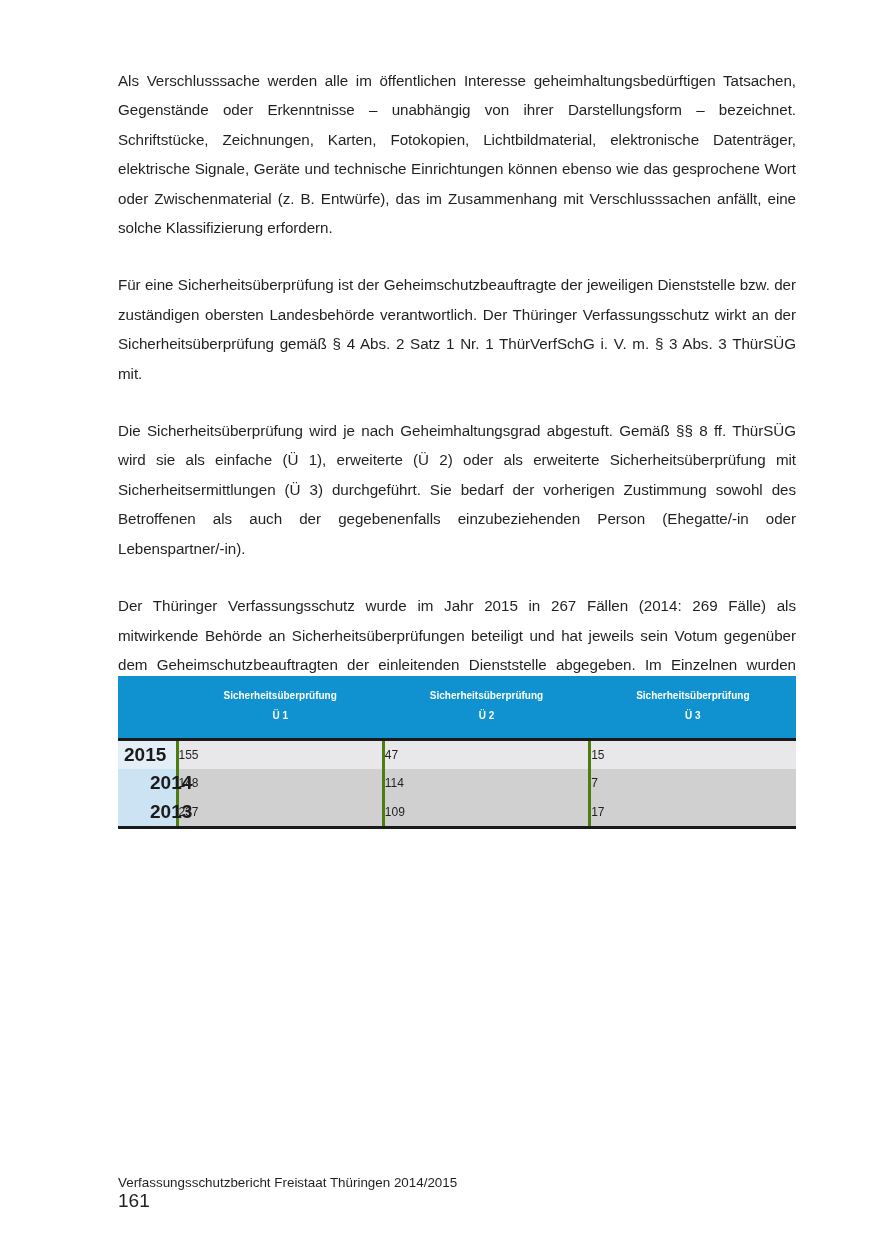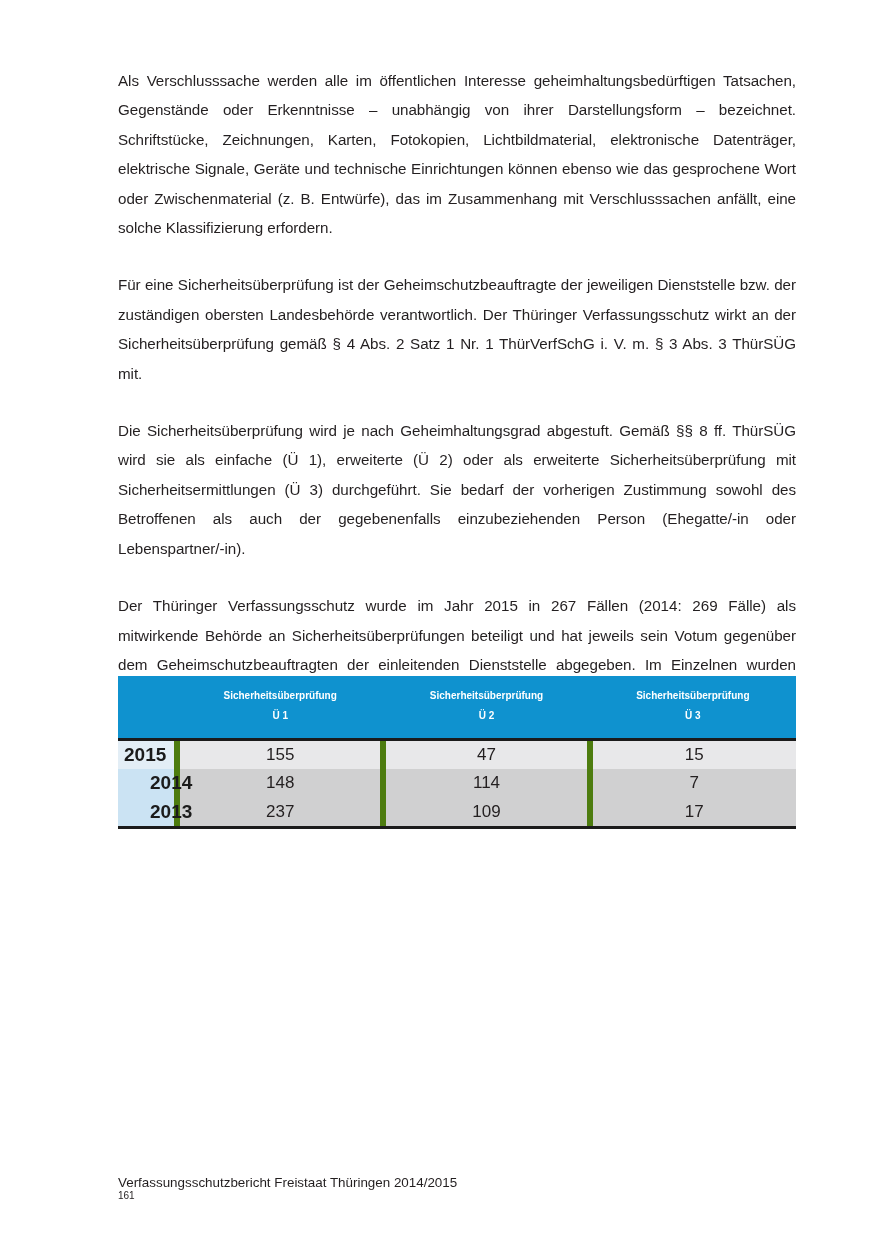--- a/index.html
+++ b/index.html
@@ -65,26 +65,26 @@
     text-align: center;
     vertical-align: middle;
     padding: 10px 4px 12px 4px;
     border: 0;
   }
   table.stat thead th.blankhead {
     background: #0f92cf;
   }
 
   table.stat tbody tr td {
-    font-size: 17px;
-    text-align: center;
+    font-size: 12px;
+    text-align: left;
     vertical-align: middle;
     height: 28.5px;
     padding: 0;
-    border-left: 6px solid #4d7c0f;
+    border-left: 3px solid #4d7c0f;
     color: #231f20;
   }
   table.stat tbody tr td.year {
     font-size: 19px;
     font-weight: bold;
     text-align: left;
     padding-left: 6px;
     border-left: 0;
     color: #1b1b1b;
   }
@@ -110,21 +110,21 @@
     left: 118px;
     top: 1175px;
     width: 678px;
     display: flex;
     justify-content: space-between;
     align-items: baseline;
     font-size: 13.4px;
     color: #231f20;
     flex-direction: column;
   }
-  .footer .pageno { font-size: 10px; }
+  .footer .pageno { font-size: 19px; }
 </style>
 </head>
 <body>
 
 <div class="page">
 
   <div class="content">
     <p class="para">Als Verschlusssache werden alle im öffentlichen Interesse geheimhaltungsbedürftigen Tatsachen, Gegenstände oder Erkenntnisse – unabhängig von ihrer Darstellungsform – bezeichnet. Schriftstücke, Zeichnungen, Karten, Fotokopien, Lichtbildmaterial, elektronische Datenträger, elektrische Signale, Geräte und technische Einrichtungen können ebenso wie das gesprochene Wort oder Zwischenmaterial (z. B. Entwürfe), das im Zusammenhang mit Verschlusssachen anfällt, eine solche Klassifizierung erfordern.</p>
     <p class="para">Für eine Sicherheitsüberprüfung ist der Geheimschutzbeauftragte der jeweiligen Dienststelle bzw. der zuständigen obersten Landesbehörde verantwortlich. Der Thüringer Verfassungsschutz wirkt an der Sicherheitsüberprüfung gemäß § 4 Abs. 2 Satz 1 Nr. 1 ThürVerfSchG i. V. m. § 3 Abs. 3 ThürSÜG mit.</p>
     <p class="para">Die Sicherheitsüberprüfung wird je nach Geheimhaltungsgrad abgestuft. Gemäß §§ 8 ff. ThürSÜG wird sie als einfache (Ü 1), erweiterte (Ü 2) oder als erweiterte Sicherheitsüberprüfung mit Sicherheitsermittlungen (Ü 3) durchgeführt. Sie bedarf der vorherigen Zustimmung sowohl des Betroffenen als auch der gegebenenfalls einzubeziehenden Person (Ehegatte/-in oder Lebenspartner/-in).</p>

